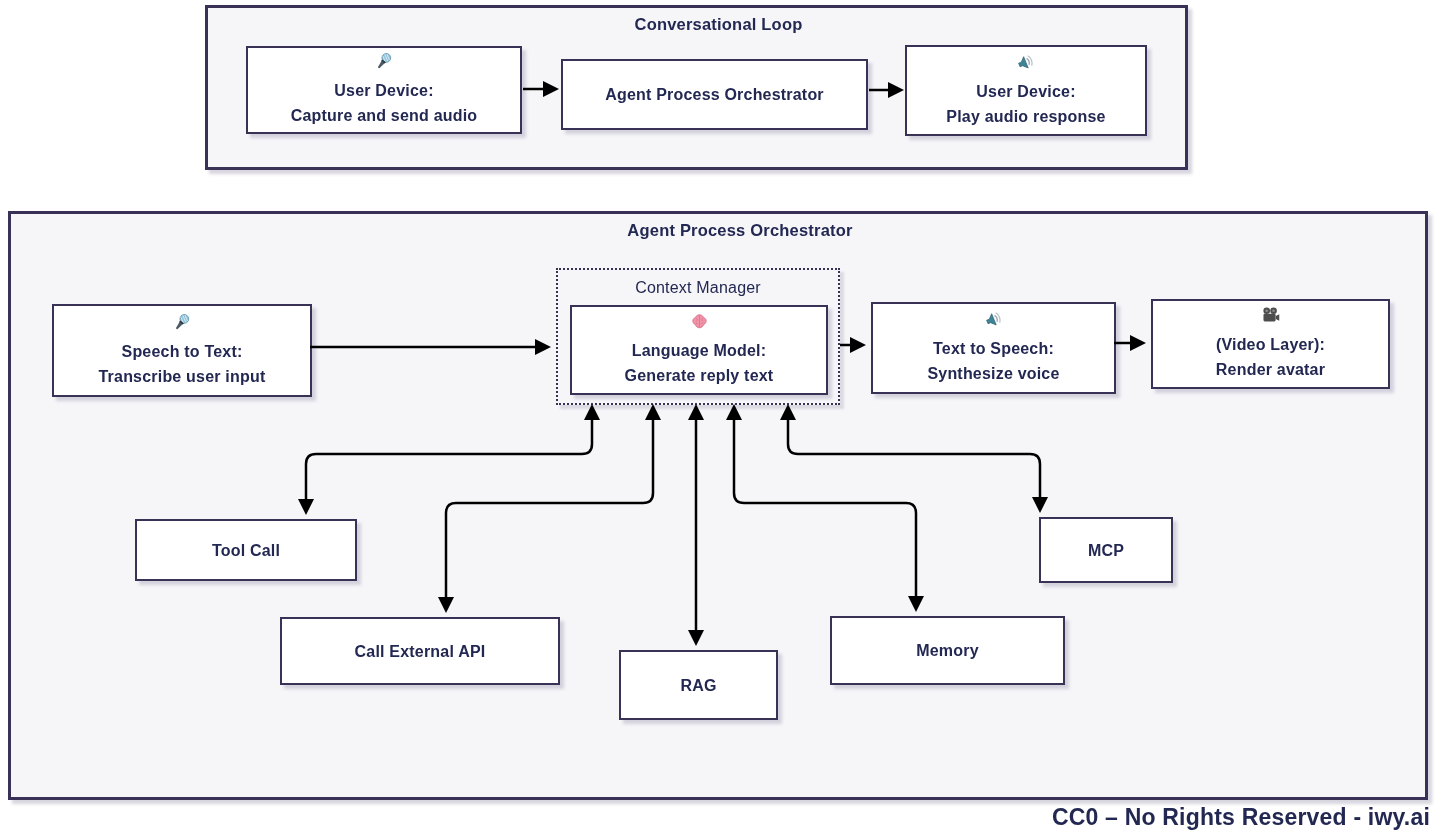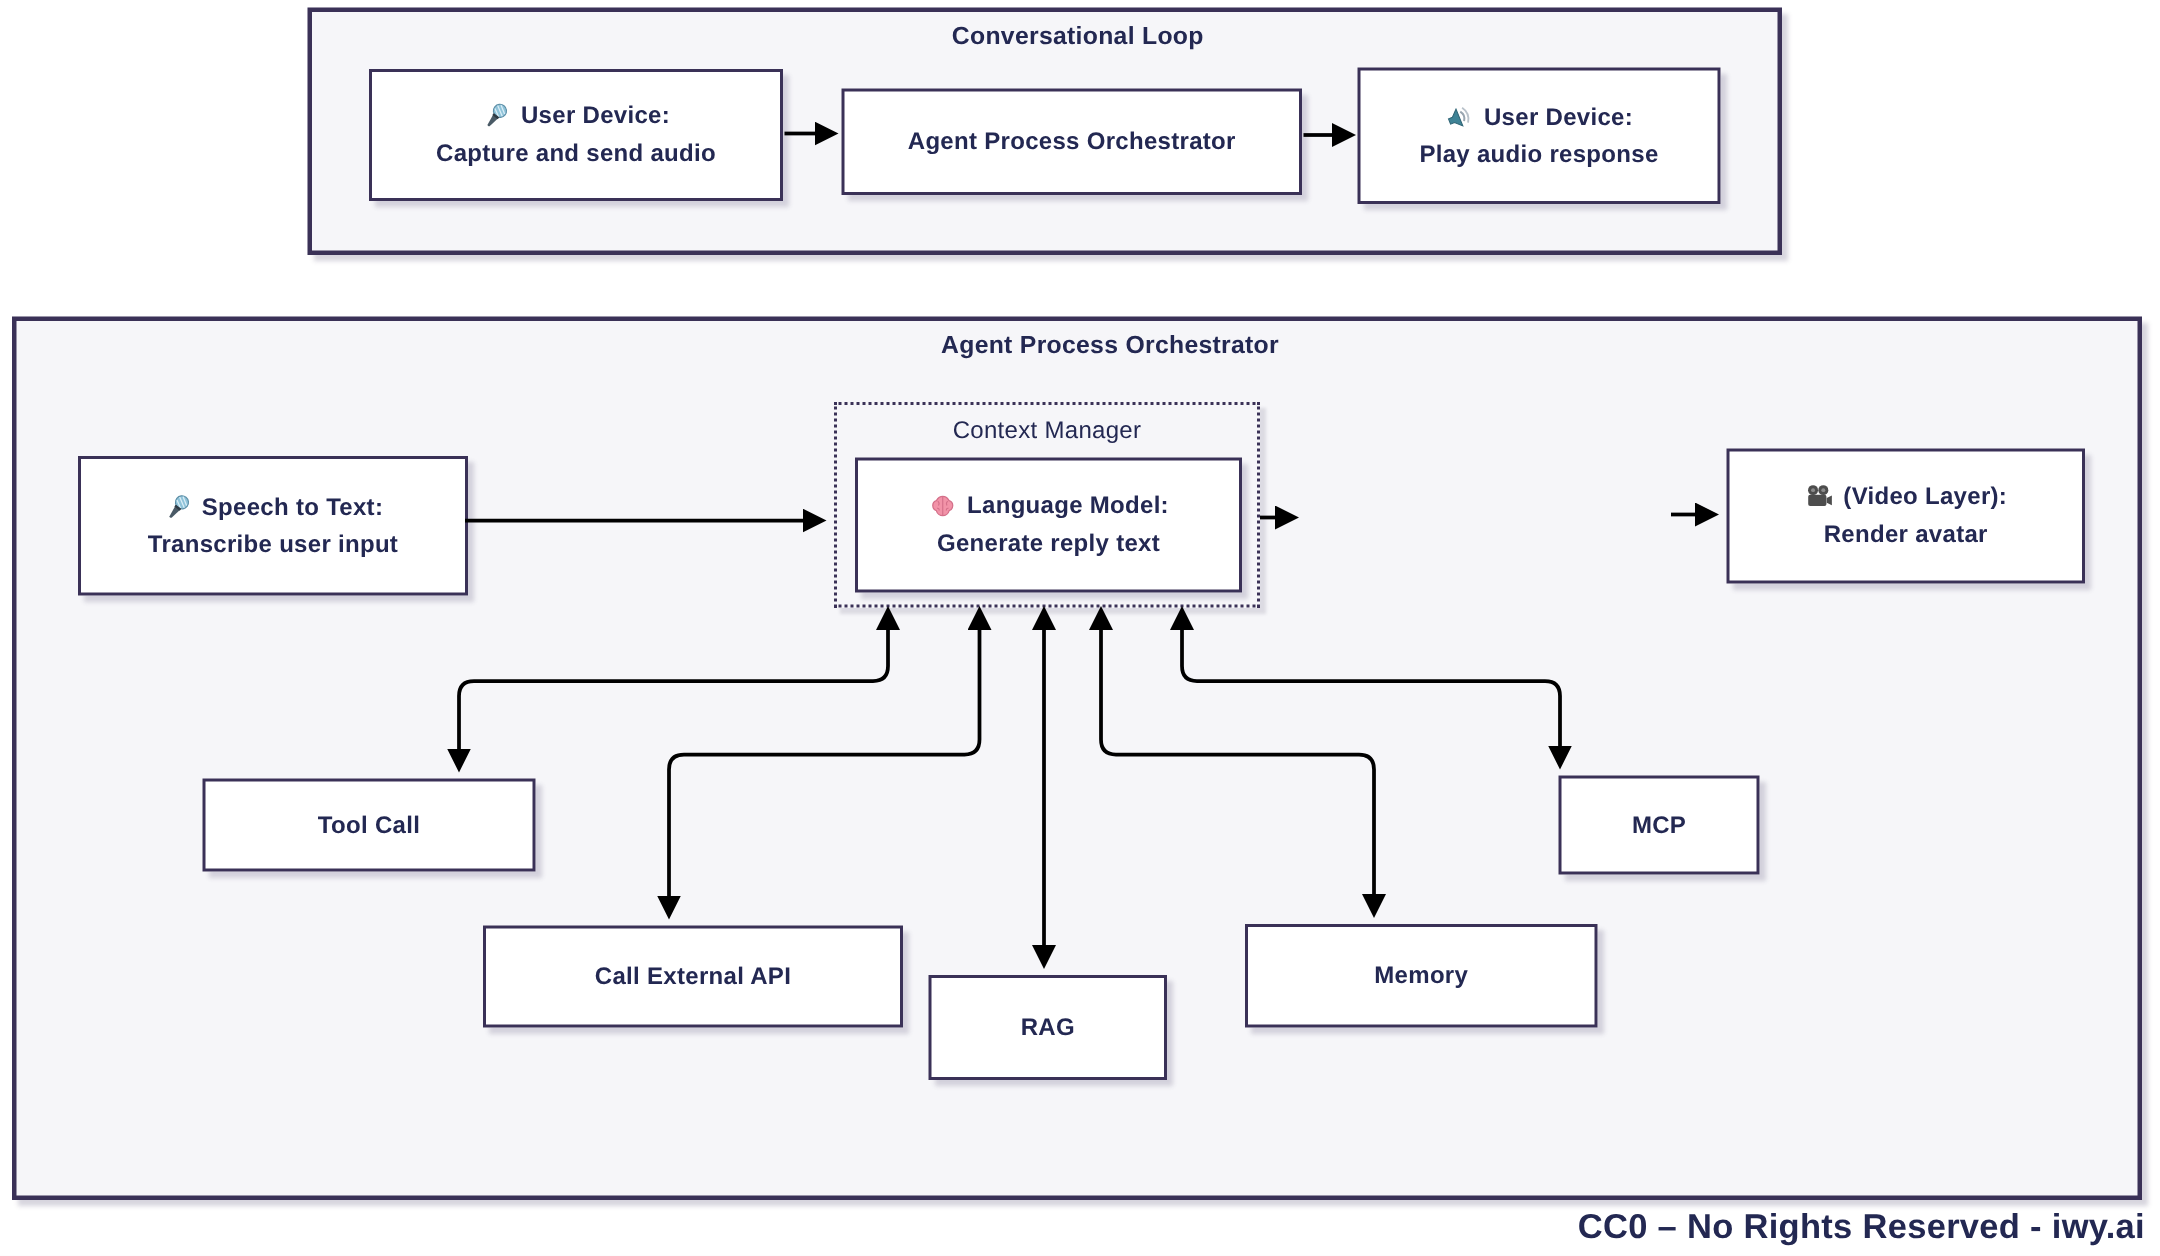--- a/index.html
+++ b/index.html
@@ -16,21 +16,21 @@
 
   .group{position:absolute;background:var(--container-fill);border:3px solid var(--border);
          box-shadow:4px 4px 3px rgba(73,66,104,.22);z-index:1;}
   .group-title{position:absolute;top:7px;left:0;right:0;text-align:center;color:var(--text);
          font-size:16.5px;font-weight:700;letter-spacing:.2px;margin-left:44px;}
 
   .node{position:absolute;background:var(--node-fill);border:2.5px solid var(--border);
         box-shadow:4px 4px 3px rgba(73,66,104,.2);display:flex;flex-direction:column;
         align-items:center;justify-content:center;text-align:center;color:var(--text);
         font-size:16px;font-weight:700;line-height:25px;letter-spacing:.2px;z-index:2;}
-  .line1{display:flex;align-items:center;justify-content:flex-end;gap:7px;}
+  .line1{display:flex;align-items:center;justify-content:flex-end;gap:7px;flex-direction:column;}
   .icon{display:inline-block;flex:0 0 auto;}
 
   .cm{position:absolute;border:2.5px dotted var(--border);background:transparent;
       box-shadow:4px 4px 2px rgba(73,66,104,.15);z-index:2;}
   .cm-title{margin-top:9px;text-align:center;color:var(--text);font-size:16px;font-weight:400;letter-spacing:.2px;}
 
   #arrow-layer{position:absolute;left:0;top:0;z-index:5;pointer-events:none;}
   .arrow{stroke:var(--arrow);stroke-width:2.5;fill:none;stroke-linejoin:round;}
 
   #footer-license{position:absolute;top:804px;right:10px;color:var(--text);
@@ -125,41 +125,54 @@
       <div class="line1">
         <svg class="icon" width="19" height="19" viewBox="0 0 20 20">
           <path d="M10 3 C7 3 6.2 5 5.6 6 C3.6 6.5 3 8 3 9.5 C3 11 4 12.6 5.5 13.1 C6 15.1 8 16.6 10 16.6 C12 16.6 14 15.1 14.5 13.1 C16 12.6 17 11 17 9.5 C17 8 16.4 6.5 14.4 6 C13.8 5 13 3 10 3 Z" fill="#f293a8" stroke="#d4708a" stroke-width="0.9"></path>
           <path d="M10 3.4 L10 16.2 M6.5 6.5 Q8 7.5 7 9.5 M13.5 6.5 Q12 7.5 13 9.5 M6 11.5 Q7.5 11 7.5 13 M14 11.5 Q12.5 11 12.5 13" stroke="#d4708a" stroke-width="0.8" fill="none"></path>
         </svg>
         <span>Language Model:</span>
       </div>
       <div>Generate reply text</div>
     </div>
 
+    <div class="node" style="left:860px;top:88px;width:245px;height:92px;">
+      <div class="line1">
+        <svg class="icon" width="19" height="19" viewBox="0 0 20 20">
+          <g transform="rotate(-22 10 10)">
+            <path d="M3 8 L6 8 L10.5 3.6 L10.5 16.4 L6 12 L3 12 Z" fill="#3f8396" stroke="#2f6475" stroke-width="0.7"></path>
+            <path d="M12.6 6.4 Q15.2 10 12.6 13.6" stroke="#9aa6b0" stroke-width="1.4" fill="none"></path>
+            <path d="M14.8 4.4 Q18.6 10 14.8 15.6" stroke="#b9c2ca" stroke-width="1.3" fill="none"></path>
+          </g>
+        </svg>
+        <span>Text to Speech:</span>
+      </div>
+      <div>Synthesize voice</div>
+    </div>
 
     <div class="node" style="left:1140px;top:85px;width:239px;height:90px;">
       <div class="line1">
         <svg class="icon" width="19" height="19" viewBox="0 0 20 20">
           <circle cx="6" cy="5" r="3.5" fill="#4d4d4d"></circle>
           <circle cx="13.2" cy="5" r="3.5" fill="#4d4d4d"></circle>
           <circle cx="6" cy="5" r="1.4" fill="#8c8c8c"></circle>
           <circle cx="13.2" cy="5" r="1.4" fill="#8c8c8c"></circle>
           <rect x="2.6" y="8.2" width="12.8" height="8" rx="1.4" fill="#4d4d4d"></rect>
           <path d="M15.6 10.6 L19.2 8.8 L19.2 15.6 L15.6 13.8 Z" fill="#4d4d4d"></path>
         </svg>
         <span>(Video Layer):</span>
       </div>
       <div>Render avatar</div>
     </div>
 
     <div class="node" style="left:124px;top:305px;width:222px;height:62px;">
       <div>Tool Call</div>
     </div>
 
-    <div class="node" style="left:269px;top:403px;width:280px;height:68px;margin-left:42px;">
+    <div class="node" style="left:269px;top:403px;width:280px;height:68px;">
       <div>Call External API</div>
     </div>
 
     <div class="node" style="left:608px;top:436px;width:159px;height:70px;">
       <div>RAG</div>
     </div>
 
     <div class="node" style="left:819px;top:402px;width:235px;height:69px;">
       <div>Memory</div>
     </div>

